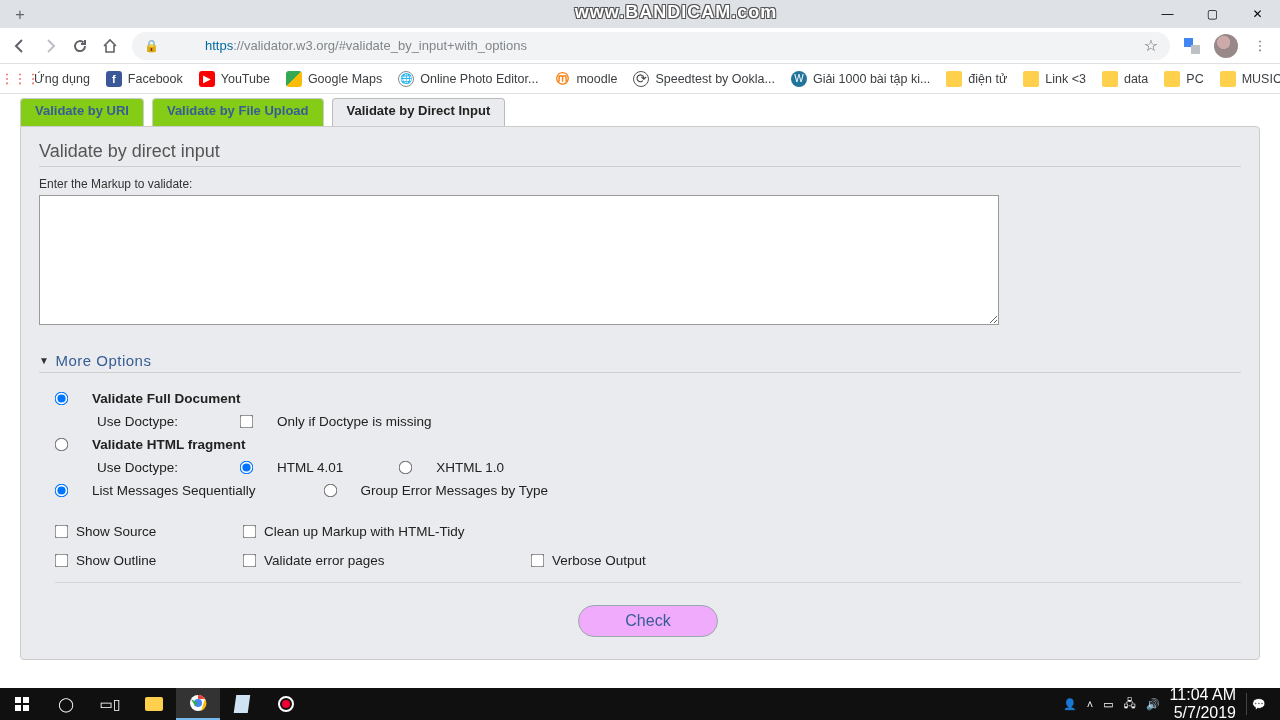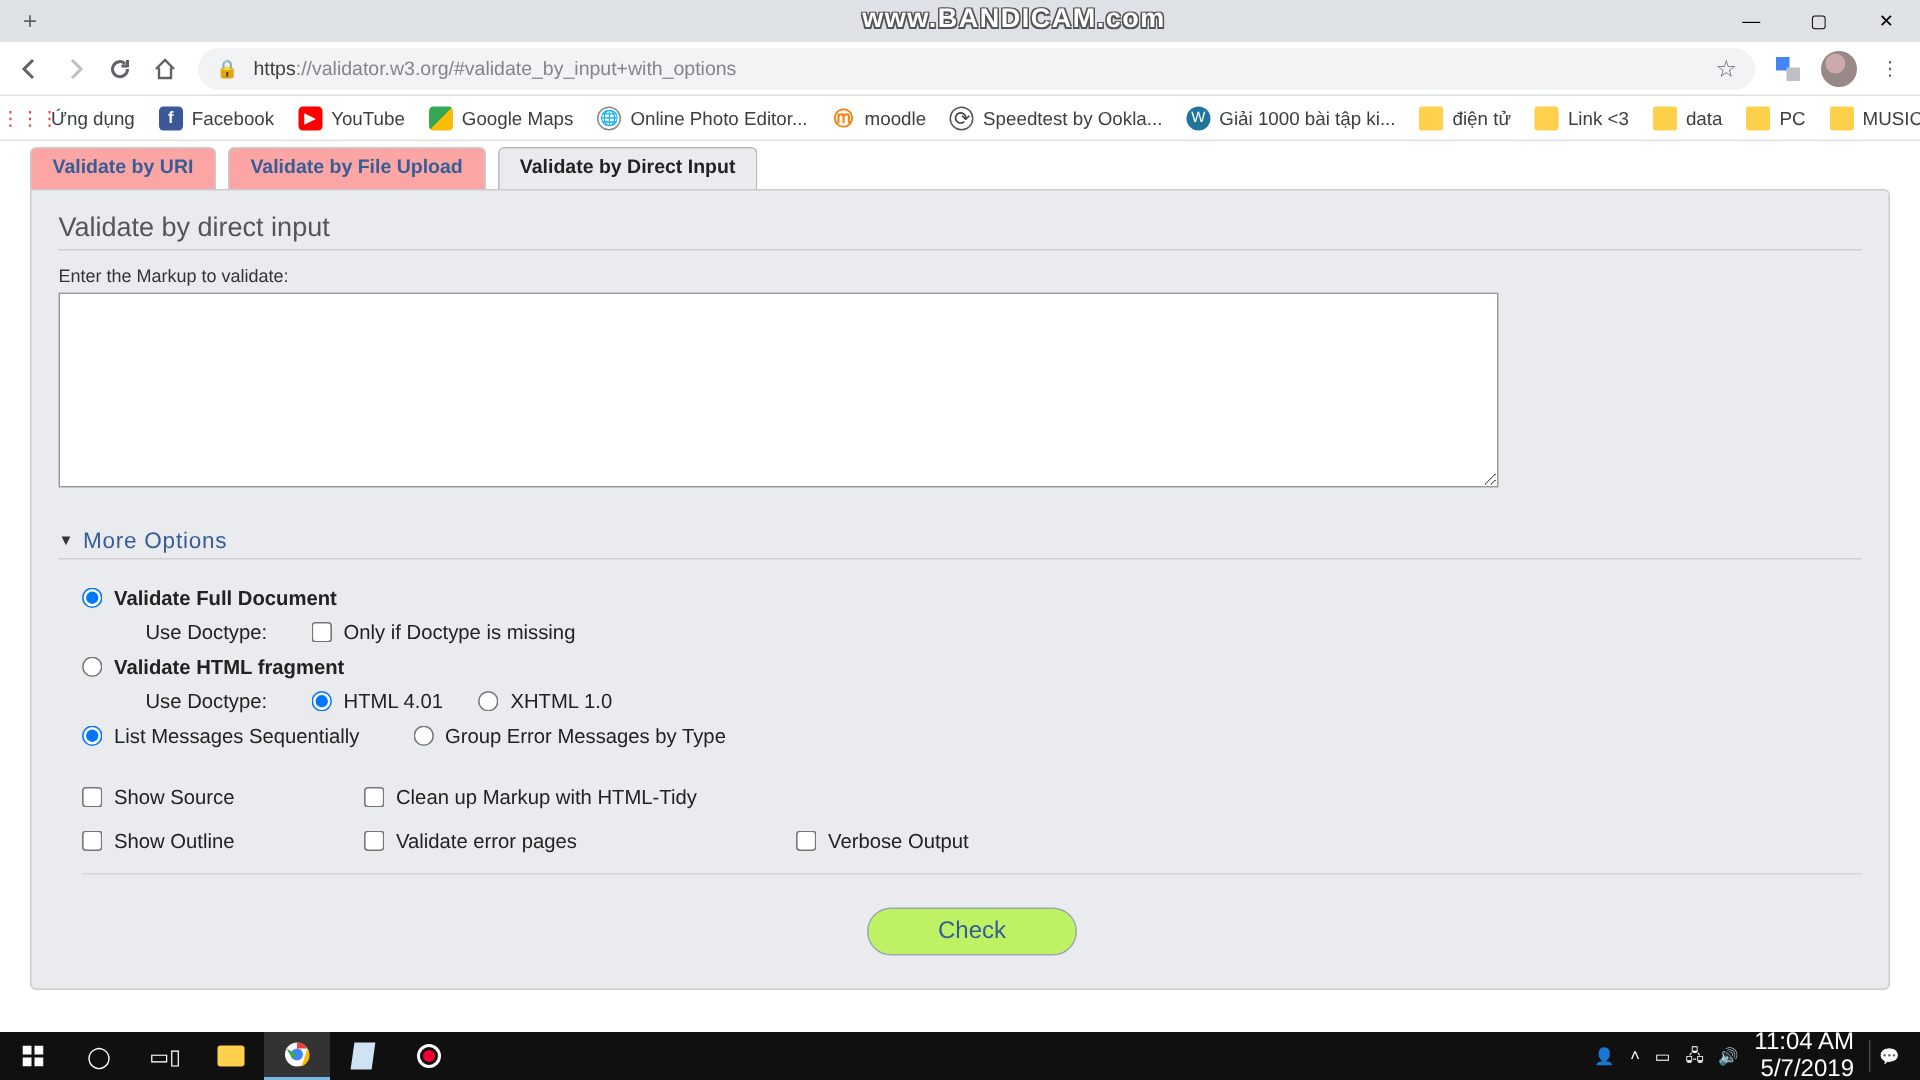--- a/index.html
+++ b/index.html
@@ -70,21 +70,21 @@
   background: #f1f3f4;
   border-radius: 14px;
   display:flex;
   align-items:center;
   padding: 0 12px;
   margin: 0 6px;
   font-size: 13px;
   color:#202124;
 }
 .omnibox .lock { color:#5f6368; margin-right: 10px; font-size:12px; }
-.omnibox .url-secure { color:#404040; }
+.omnibox .url-secure { color:#0369a1;margin-left:36px; }
 .omnibox .url-path { color:#80868b; }
 .omnibox-spacer { flex:1; }
 .omnibox .star { color:#5f6368; font-size:16px; }
 .avatar { width:24px; height:24px; border-radius:50%; background:#eee; background-image: radial-gradient(circle at 40% 35%, #caa 30%, #988 32%); margin:0 6px; }
 
 .bookmarks {
   height: 30px;
   background:#fff;
   border-bottom: 1px solid #e0e0e0;
   display:flex;
@@ -125,21 +125,21 @@
   border:1px solid #ccc;
   border-bottom:none;
   border-radius: 4px 4px 0 0;
 }
 .page-tab.active {
   background:#eaebee;
   color:#222;
   border-color:#bbb;
 }
 .page-tab.inactive {
-  background:#fca5a5;
+  background:#84cc16;
   text-align:center;
 }
 .content-panel {
   background:#eaebee;
   border:1px solid #ccc;
   border-radius: 0 4px 4px 4px;
   padding: 14px 18px 22px;
 }
 .content-panel h2 {
   font-size: 18px;
@@ -166,33 +166,33 @@
   gap:6px;
   color:#365d95;
   font-size:15px;
   letter-spacing:0.5px;
   margin-top: 24px;
   border-bottom:1px solid #cfcfcf;
   padding-bottom:3px;
 }
 .more-options-hdr .tri { font-size:10px; color:#333; }
 .options-block { padding: 10px 0 0 16px; font-size:13.5px; color:#222; }
-.opt-row { display:flex; align-items:center; gap:8px; margin: 8px 0; }
+.opt-row { display:flex; align-items:center; gap:24px; margin: 8px 0; }
 .opt-row.indent { margin-left: 42px; }
 .opt-row .strong { font-weight:bold; }
 .opt-row select { font-size:13px; padding:1px 2px; width: 270px; }
 .opt-grid { display:grid; grid-template-columns: 180px 280px 200px; column-gap: 8px; row-gap: 14px; margin-top:26px; }
 .opt-grid .cell { display:flex; align-items:center; gap:8px; }
 .check-btn {
   display:block;
   margin: 22px auto 0;
   padding: 6px 46px;
   font-size: 16px;
   color:#365d95;
-  background:#bef264;
+  background:#f0abfc;
   border:1px solid #9aa;
   border-radius: 18px;
   cursor:pointer;
 }
 hr.sep { border:none; border-top:1px solid #d6d6d6; margin-top:14px; }
 
 .taskbar {
   position:absolute;
   left:0; right:0; bottom:0;
   height: 32px;

